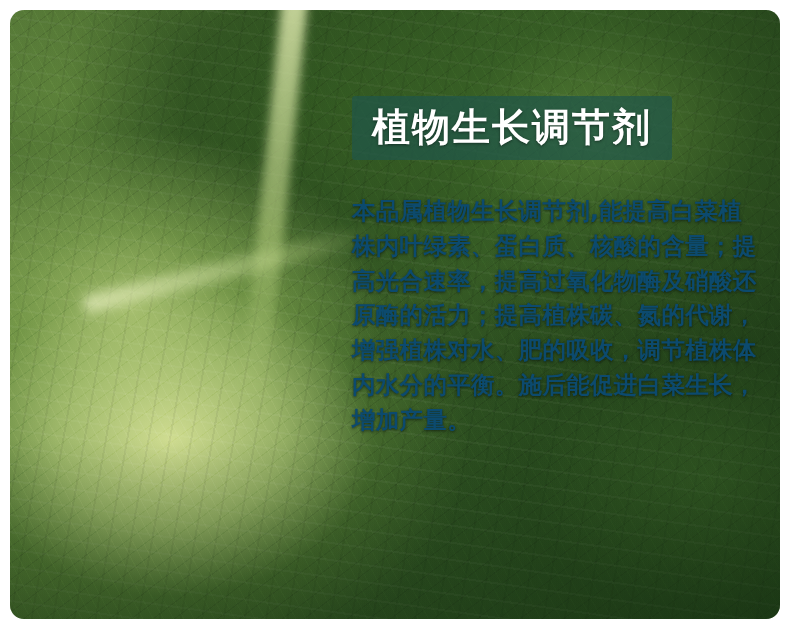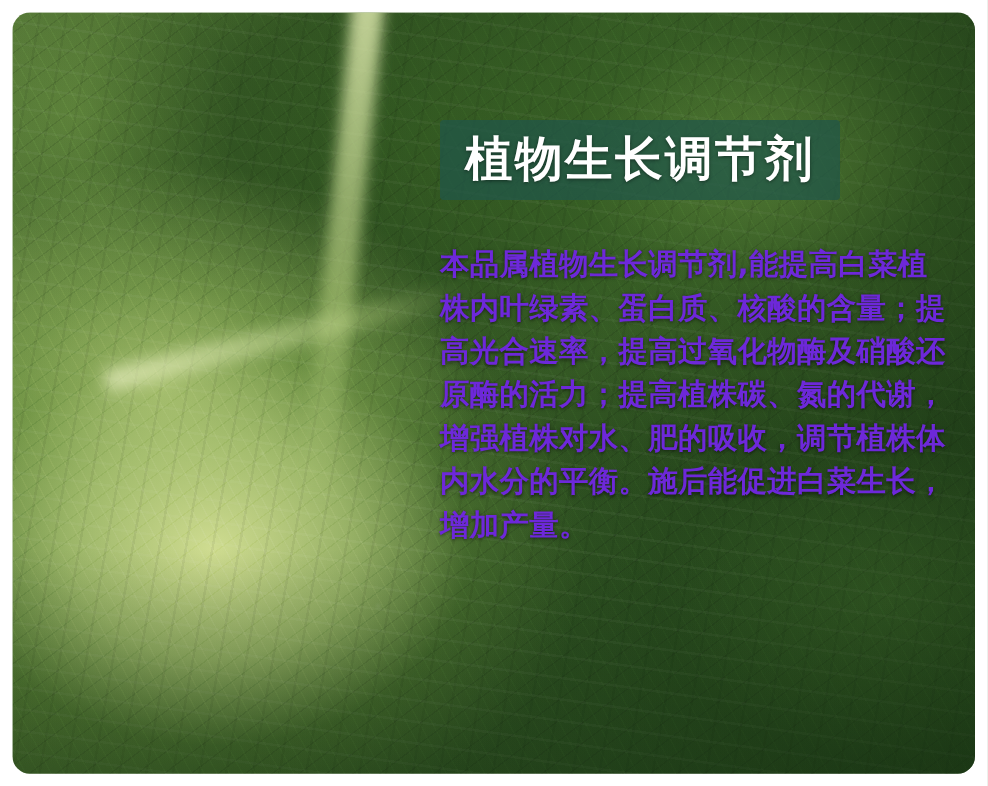--- a/index.html
+++ b/index.html
@@ -126,21 +126,21 @@
     font-size: 38px;
     line-height: 1;
     font-weight: bold;
     letter-spacing: 2px;
     white-space: nowrap;
     text-shadow: 0 1px 3px rgba(0,0,0,0.45);
   }
 
   .body-text {
     margin-top: 34px;
-    color: #6d28d9;
+    color: #0c4a6e;
     font-size: 23.5px;
     font-weight: bold;
     line-height: 1.48;
     letter-spacing: 0.3px;
     text-shadow: 0 1px 3px rgba(0,0,0,0.55);
     width: 405px;
   }
 </style>
 </head>
 <body>

